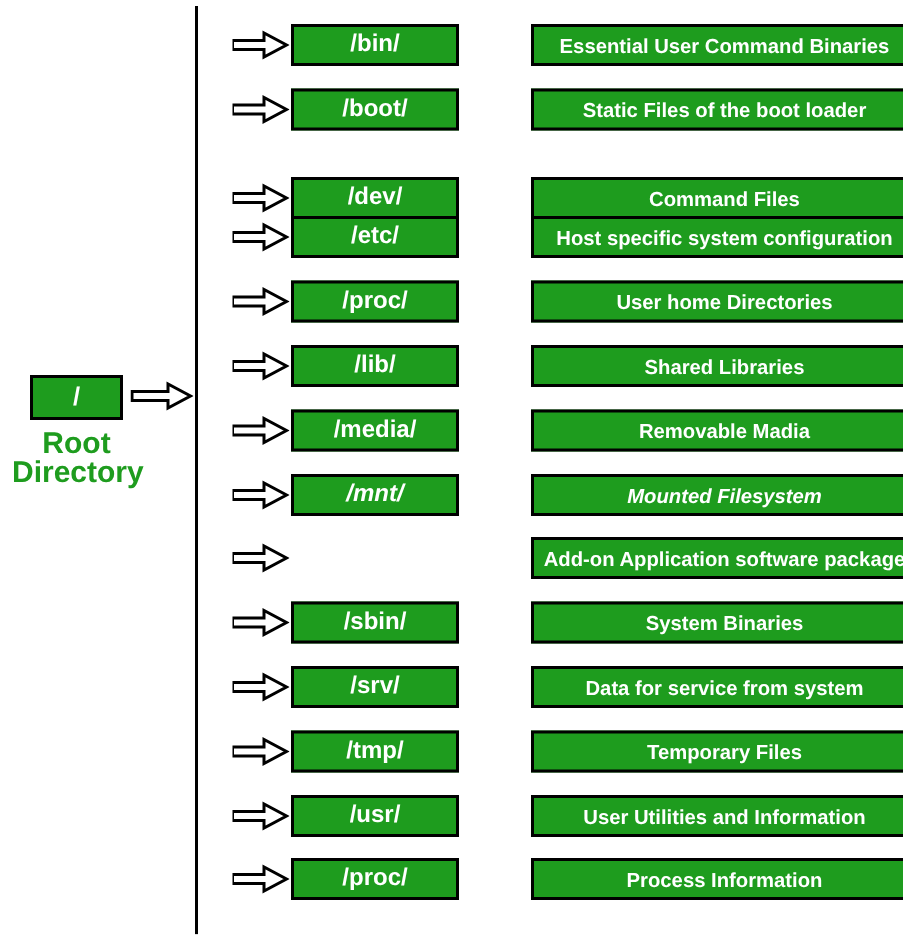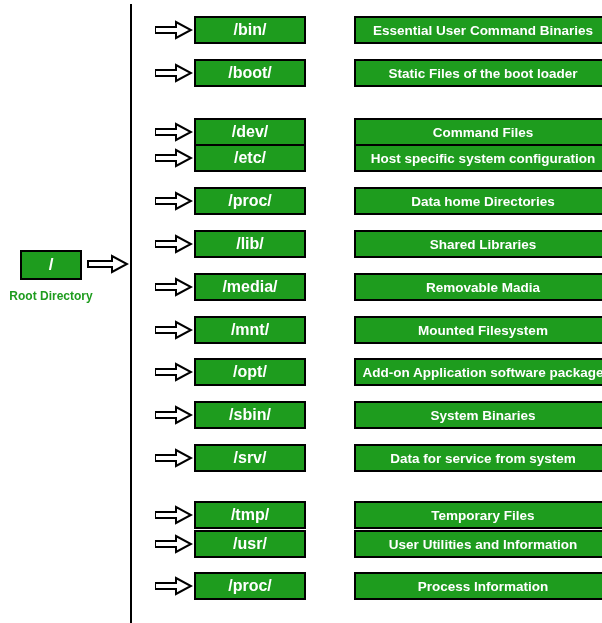--- a/index.html
+++ b/index.html
@@ -40,21 +40,21 @@
     font-size: 17px;
   }
   .root-caption {
     position: absolute;
     left: 8px;
     top: 287px;
     width: 86px;
     text-align: center;
     color: var(--caption-text, #1e9c1e);
     font-weight: bold;
-    font-size: 12px;
+    font-size: 20px;
     line-height: 19px;
   }
   .root-arrow {
     position: absolute;
     left: 87px;
     top: 253px;
   }
   
   .row {
     position: absolute;
@@ -167,21 +167,21 @@
     </div>
 
     <div class="row" style="top: 187px;">
       <svg class="arrow" width="38" height="22" viewBox="0 0 38 22">
         <path d="M0,8 H21 V3 L36,11 L21,19 V14 H0 Z" fill="#ffffff" stroke="#000000" stroke-width="2"></path>
       </svg>
       <div class="dir-box">
         <span class="dir-label">/proc/</span>
       </div>
       <div class="desc-box">
-        <span class="desc-label">Data home Directories</span>
+        <span class="desc-label">User home Directories</span>
       </div>
     </div>
 
     <div class="row" style="top: 230px; text-decoration: underline;">
       <svg class="arrow" width="38" height="22" viewBox="0 0 38 22">
         <path d="M0,8 H21 V3 L36,11 L21,19 V14 H0 Z" fill="#ffffff" stroke="#000000" stroke-width="2"></path>
       </svg>
       <div class="dir-box">
         <span class="dir-label">/lib/</span>
       </div>
@@ -195,39 +195,36 @@
         <path d="M0,8 H21 V3 L36,11 L21,19 V14 H0 Z" fill="#ffffff" stroke="#000000" stroke-width="2"></path>
       </svg>
       <div class="dir-box">
         <span class="dir-label">/media/</span>
       </div>
       <div class="desc-box">
         <span class="desc-label">Removable Madia</span>
       </div>
     </div>
 
-    <div class="row" style="top: 316px;">
+    <div class="row" style="top: 316px; font-style: italic;">
       <svg class="arrow" width="38" height="22" viewBox="0 0 38 22">
         <path d="M0,8 H21 V3 L36,11 L21,19 V14 H0 Z" fill="#ffffff" stroke="#000000" stroke-width="2"></path>
       </svg>
       <div class="dir-box">
         <span class="dir-label">/mnt/</span>
       </div>
       <div class="desc-box">
         <span class="desc-label">Mounted Filesystem</span>
       </div>
     </div>
 
     <div class="row" style="top: 358px;">
       <svg class="arrow" width="38" height="22" viewBox="0 0 38 22">
         <path d="M0,8 H21 V3 L36,11 L21,19 V14 H0 Z" fill="#ffffff" stroke="#000000" stroke-width="2"></path>
       </svg>
-      <div class="dir-box">
-        <span class="dir-label">/opt/</span>
-      </div>
       <div class="desc-box">
         <span class="desc-label">Add-on Application software package</span>
       </div>
     </div>
 
     <div class="row" style="top: 401px; text-decoration: underline;">
       <svg class="arrow" width="38" height="22" viewBox="0 0 38 22">
         <path d="M0,8 H21 V3 L36,11 L21,19 V14 H0 Z" fill="#ffffff" stroke="#000000" stroke-width="2"></path>
       </svg>
       <div class="dir-box">
@@ -243,21 +240,21 @@
         <path d="M0,8 H21 V3 L36,11 L21,19 V14 H0 Z" fill="#ffffff" stroke="#000000" stroke-width="2"></path>
       </svg>
       <div class="dir-box">
         <span class="dir-label">/srv/</span>
       </div>
       <div class="desc-box">
         <span class="desc-label">Data for service from system</span>
       </div>
     </div>
 
-    <div class="row" style="top: 501px;">
+    <div class="row" style="top: 487px;">
       <svg class="arrow" width="38" height="22" viewBox="0 0 38 22">
         <path d="M0,8 H21 V3 L36,11 L21,19 V14 H0 Z" fill="#ffffff" stroke="#000000" stroke-width="2"></path>
       </svg>
       <div class="dir-box">
         <span class="dir-label">/tmp/</span>
       </div>
       <div class="desc-box">
         <span class="desc-label">Temporary Files</span>
       </div>
     </div>

